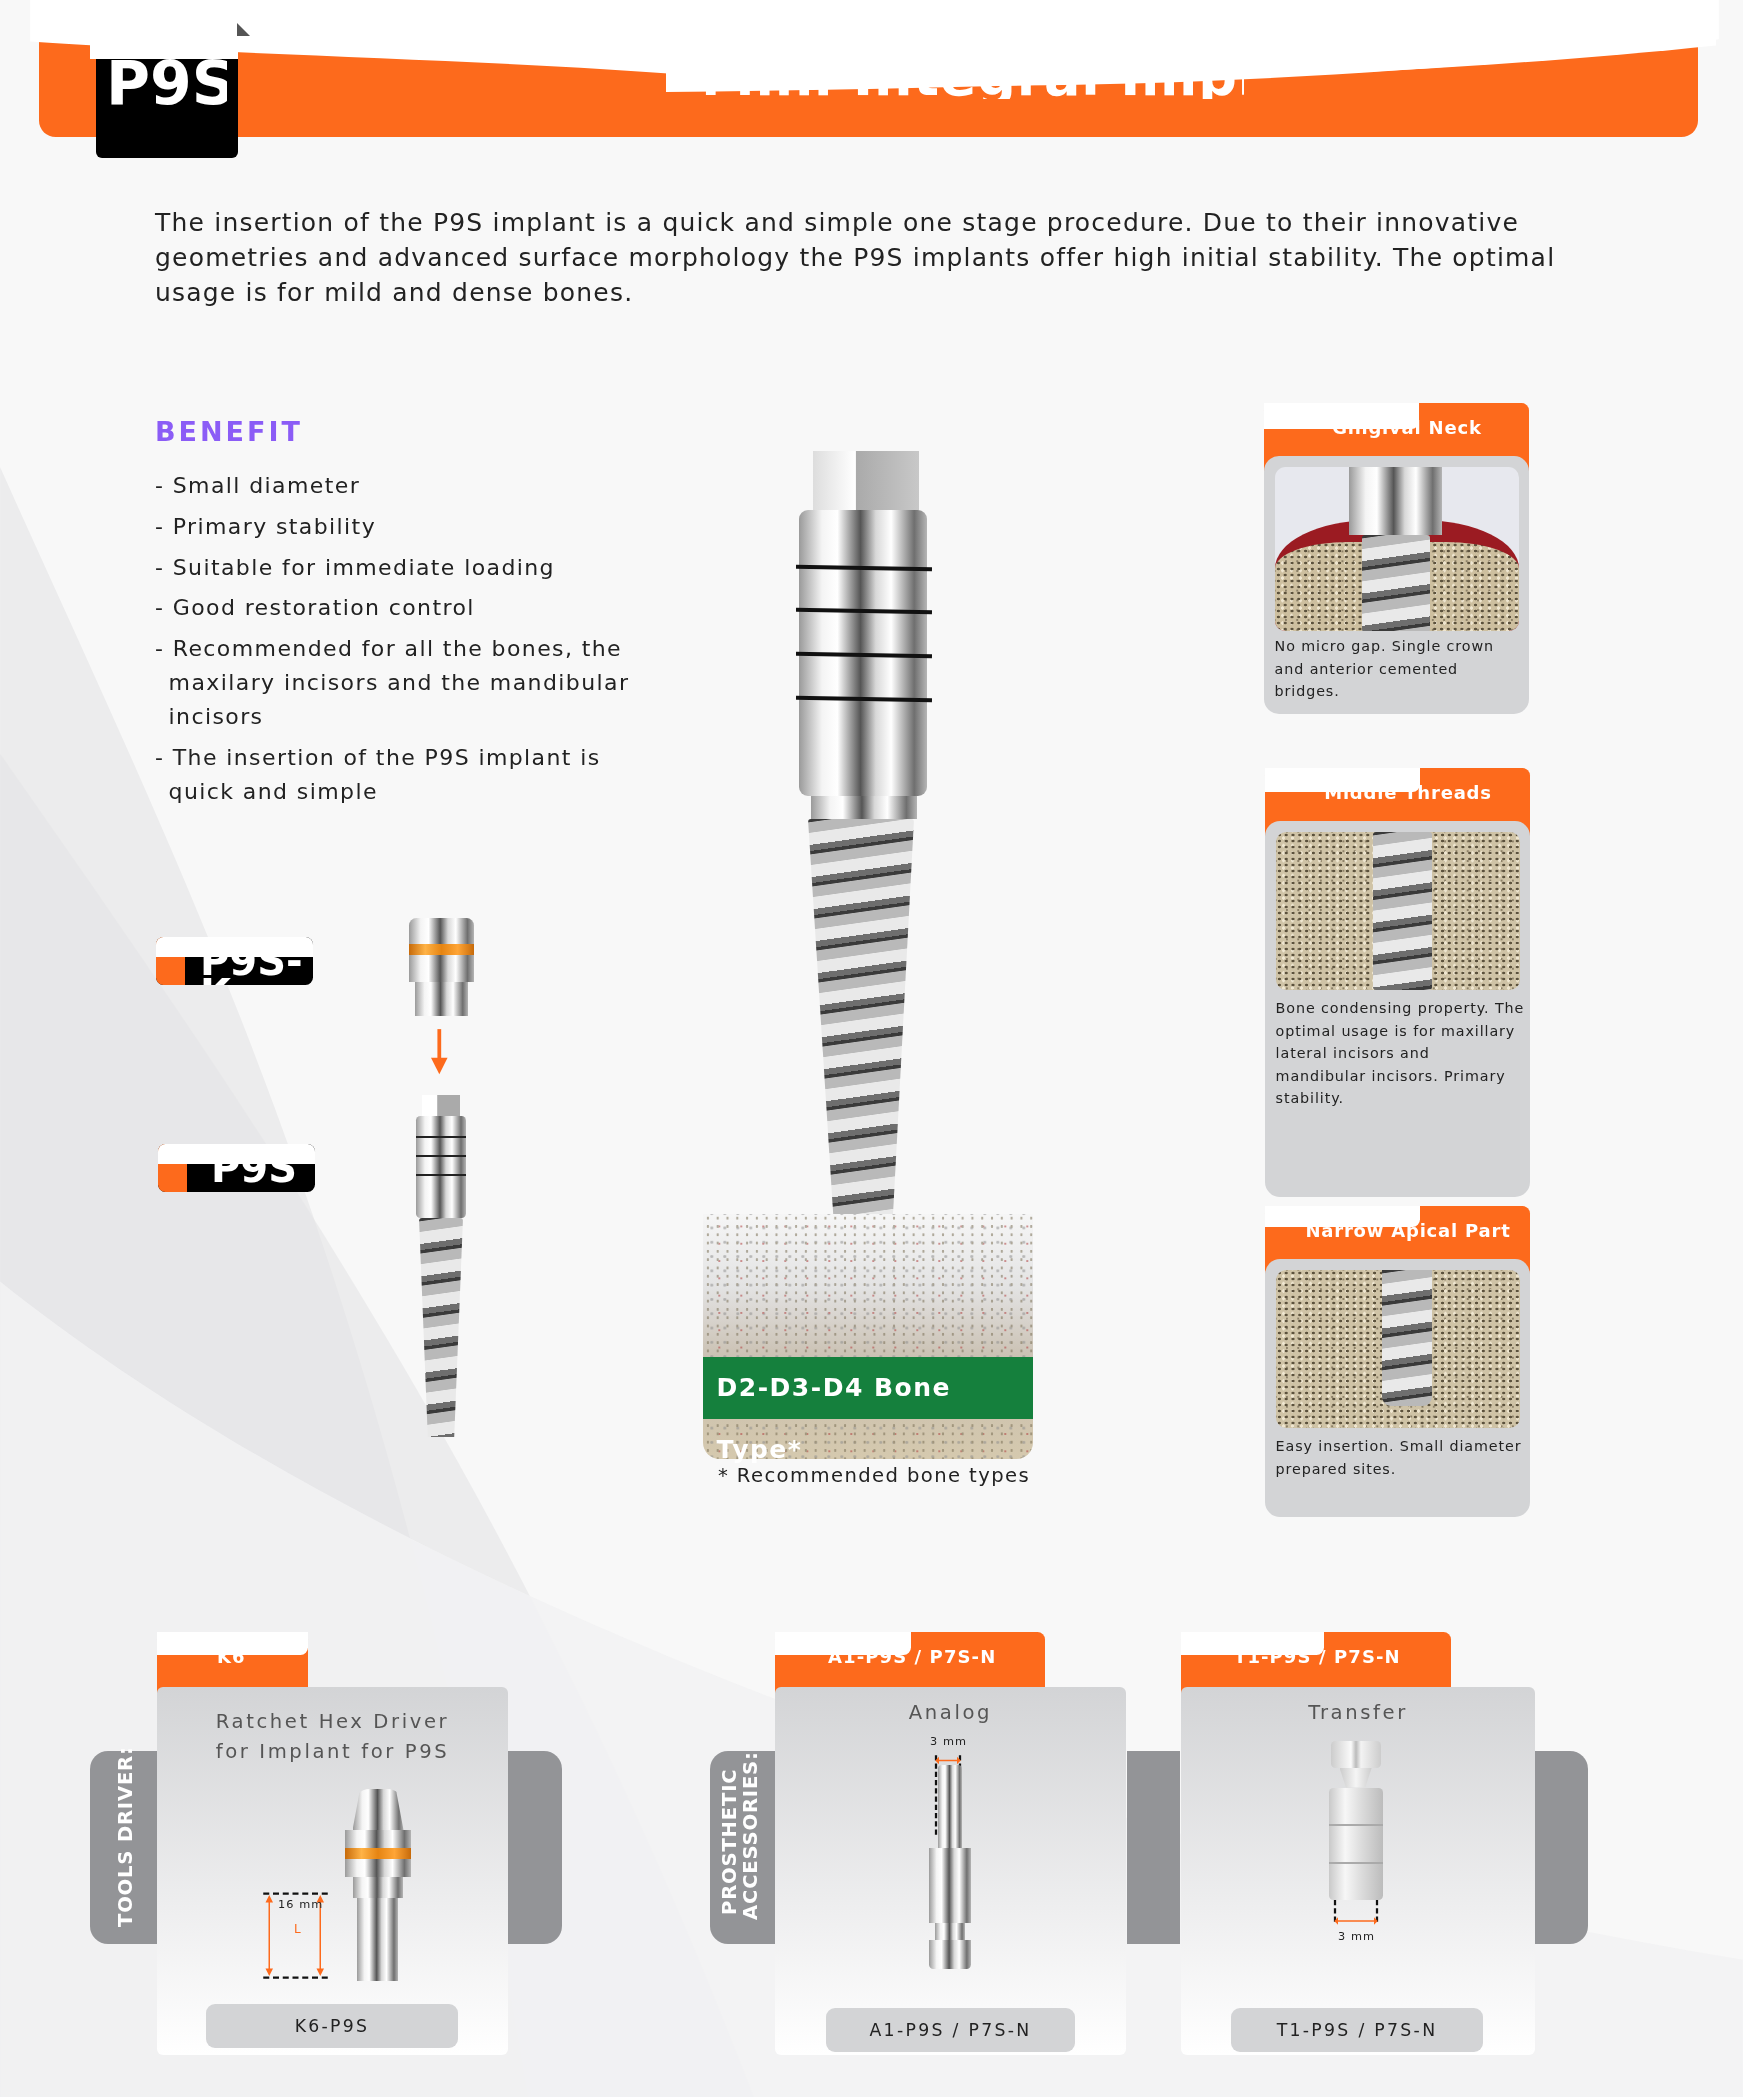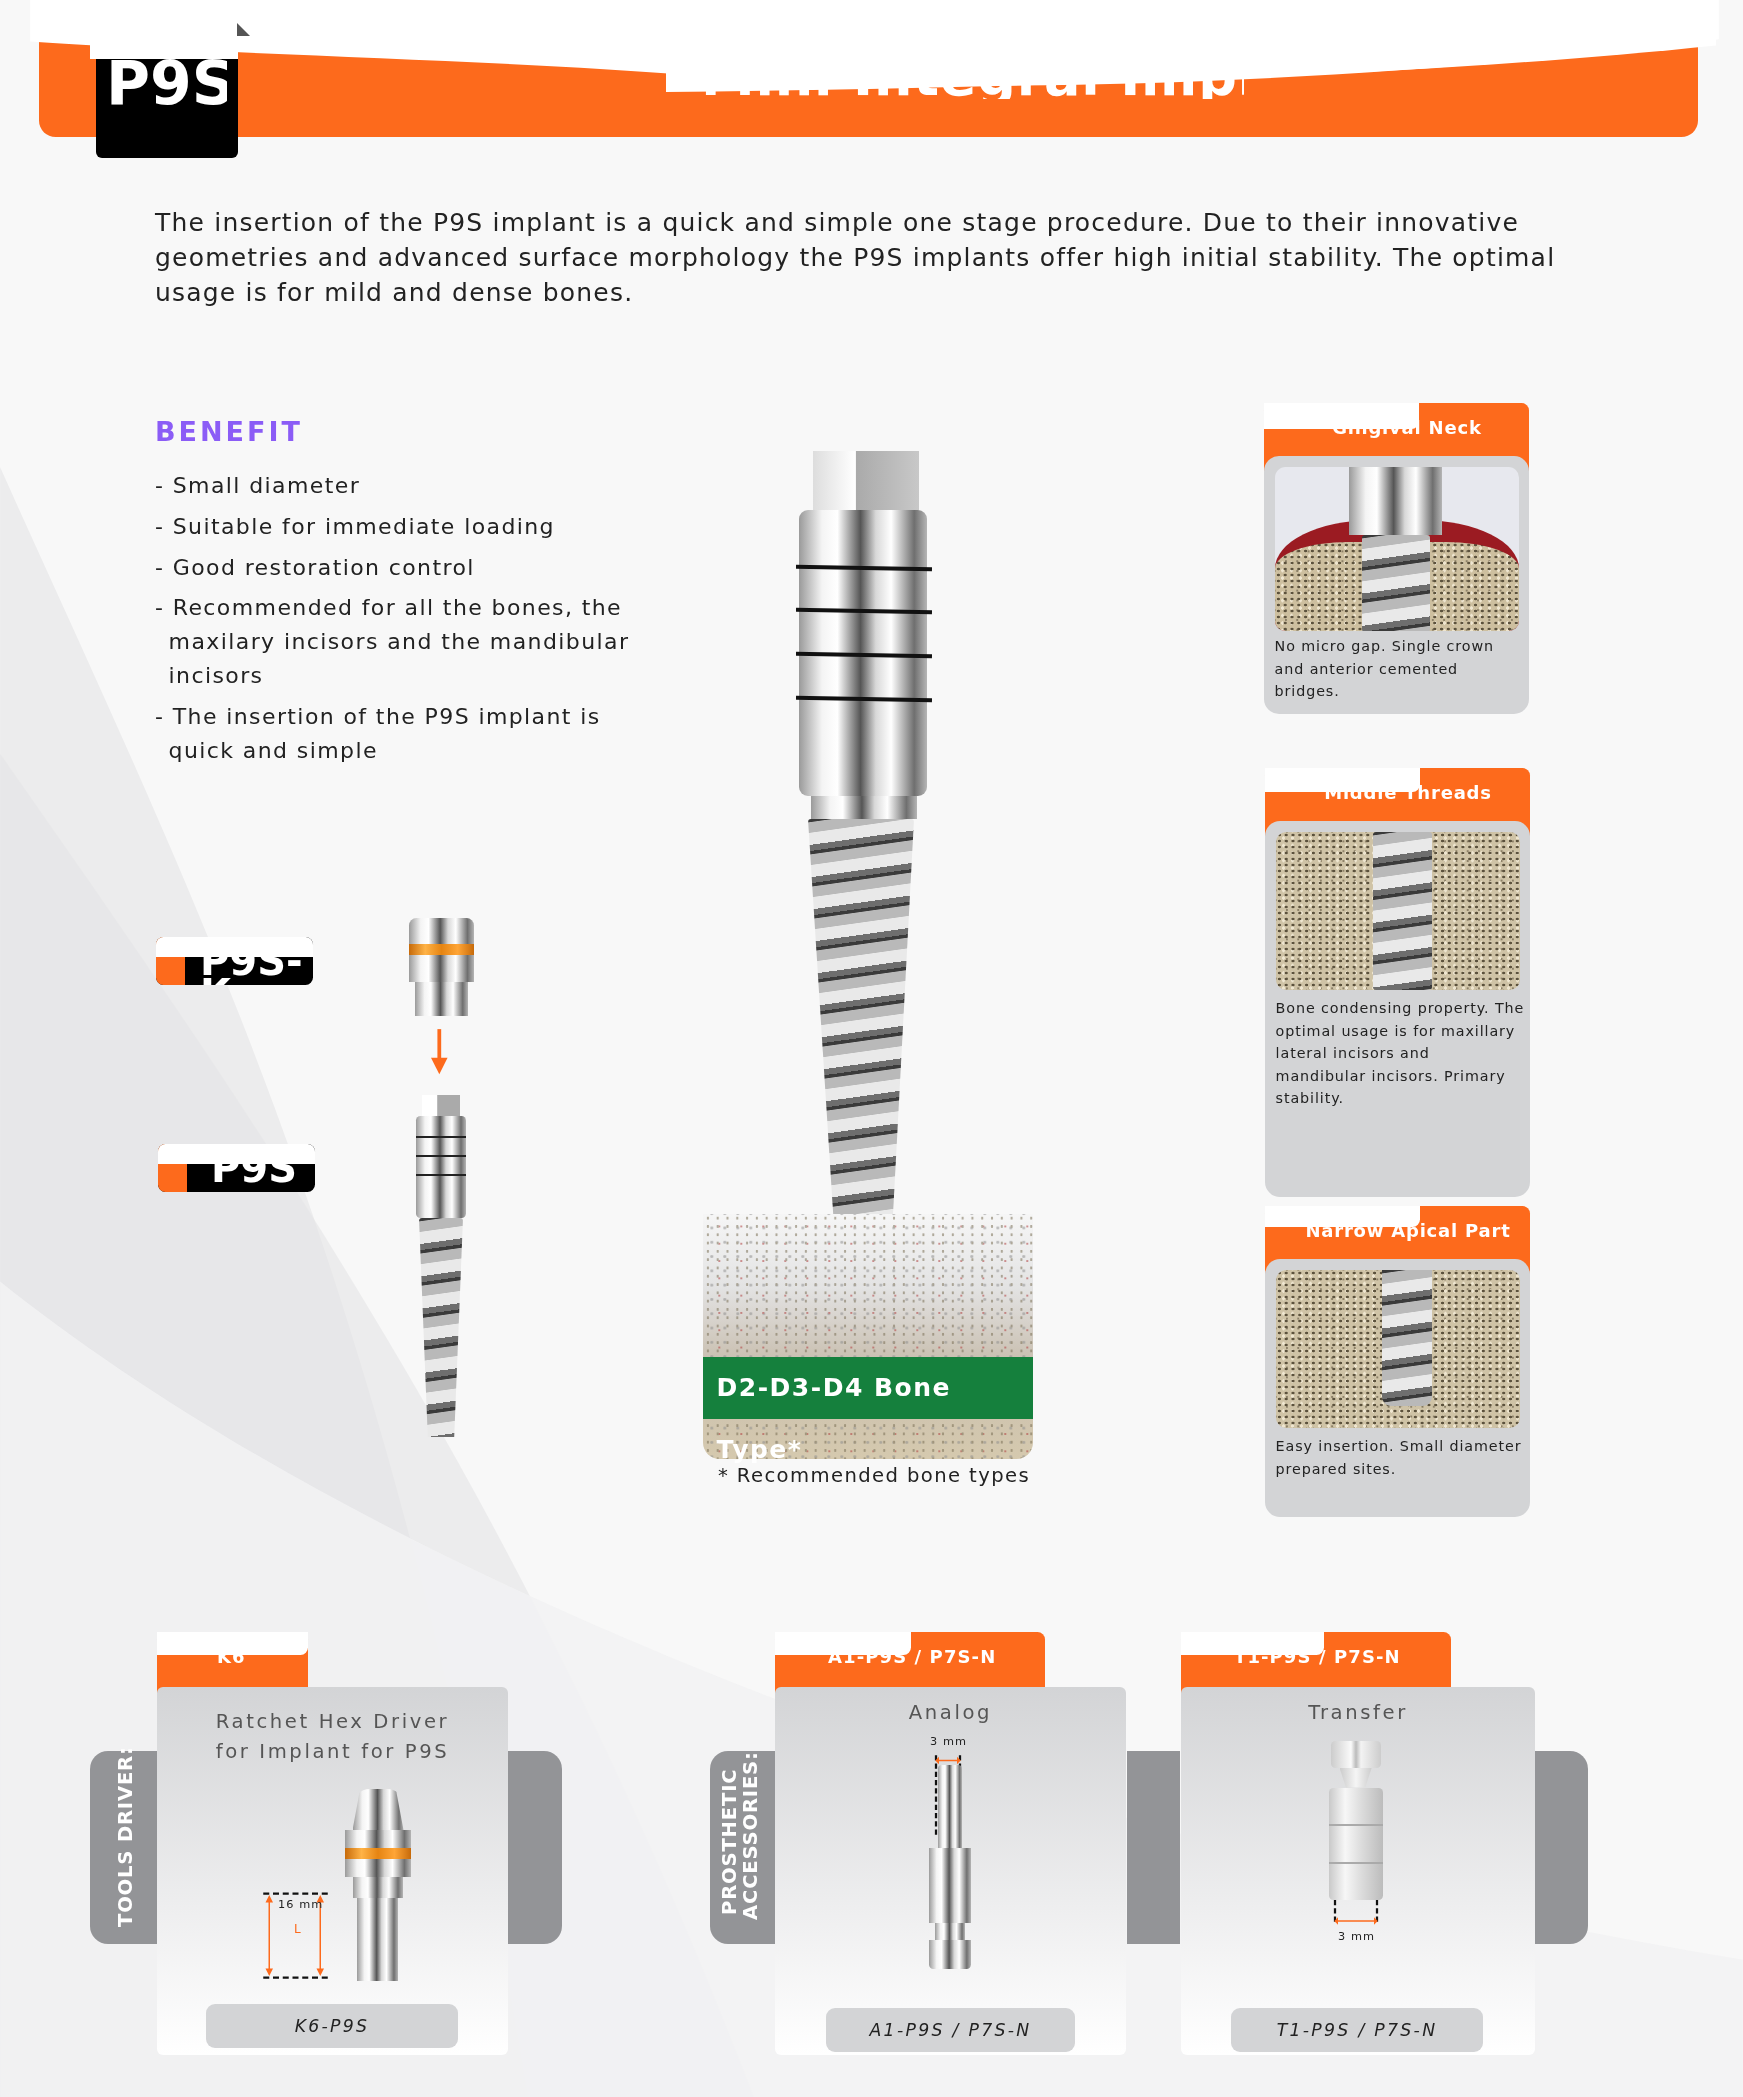--- a/index.html
+++ b/index.html
@@ -158,21 +158,21 @@
   }
   .pcard {
     position: absolute; border-radius: 6px;
     background: linear-gradient(180deg, #d3d4d6 0%, #eeeeef 60%, #ffffff 100%);
   }
   .pcard-title {
     position: absolute; width: 100%; text-align: center; font-size: 19.6px; letter-spacing: 2.6px; color: #555; line-height: 30px;
   }
   .pcard-code {
     position: absolute; height: 44px; background: #d3d4d6; border-radius: 9px; text-align: center;
-    font-size: 17.3px; letter-spacing: 2.3px; line-height: 44px; color: #222; font-style: italic;
+    font-size: 17.3px; letter-spacing: 2.3px; line-height: 44px; color: #222;
   }
   .dim-text { position: absolute; font-size: 11.3px; letter-spacing: 1.1px; color: #222; }
   .dim-L { position: absolute; font-size: 12px; color: #fd6a1c; }
 </style>
 </head>
 <body>
 
 <svg class="bg-swoosh" style="left:0;top:0" width="1743" height="2097" viewBox="0 0 2312 2782">
   <path d="M0 620 C 260 1200, 520 1700, 700 2782 L 0 2782 Z" fill="#ececed"></path>
   <path d="M0 1000 C 350 1500, 700 2000, 1000 2782 L 0 2782 Z" fill="#e4e4e6" opacity=".6"></path>
@@ -190,20 +190,21 @@
 <div class="badge-p9s"></div>
 <div class="badge-p9s-text">P9S</div>
 <div class="badge-p9s-mask" style="top:0;height:59px"></div>
 <div class="corner-tri"></div>
 
 <p class="intro">The insertion of the P9S implant is a quick and simple one stage procedure. Due to their innovative geometries and advanced surface morphology the P9S implants offer high initial stability. The optimal usage is for mild and dense bones.</p>
 
 <div class="benefit-title">BENEFIT</div>
 <ul class="benefit-list">
   <li>- Small diameter</li>
+  <li>- Primary stability</li>
   <li>- Suitable for immediate loading</li>
   <li>- Good restoration control</li>
   <li>- Recommended for all the bones, the maxilary incisors and the mandibular incisors</li>
   <li>- The insertion of the P9S implant is quick and simple</li>
 </ul>
 
 <div class="tag" style="left:156px;top:937px;width:157px">
   <div class="orange"></div>
   <div class="txt">P9S-K</div>
   <div class="mask" style="height:19.6px"></div>

